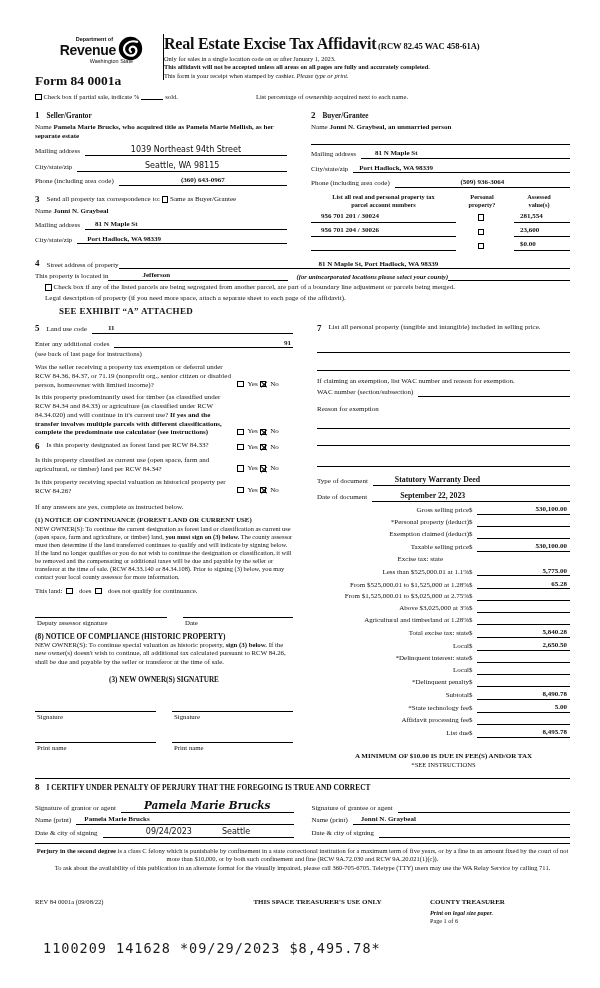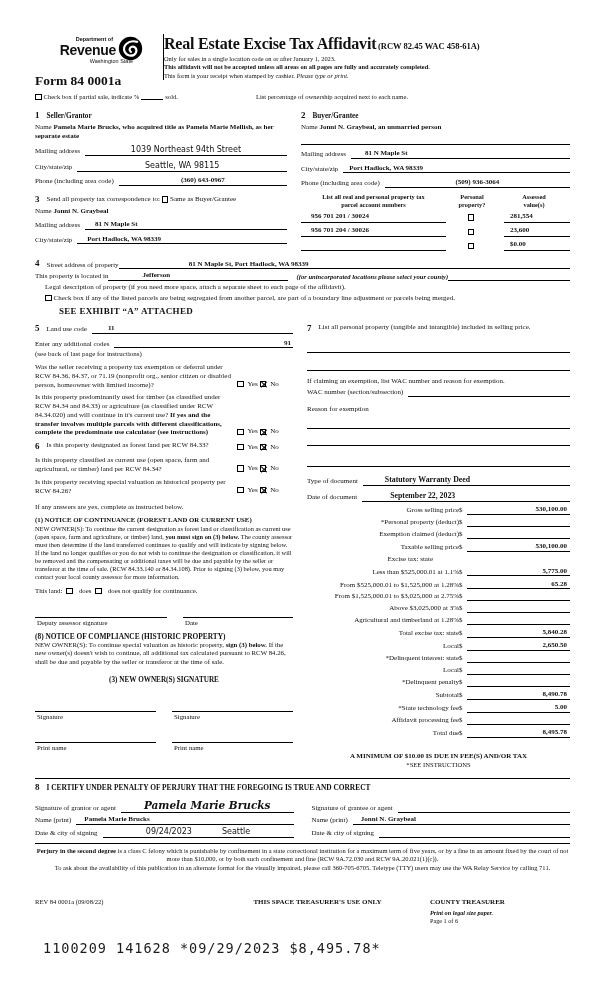--- a/index.html
+++ b/index.html
@@ -28,21 +28,21 @@
 .partial-row{display:flex;align-items:center;margin-top:3px;font-size:6.6px}
 .blank-sm{display:inline-block;width:22px;border-bottom:1px solid #000;height:7px;margin:0 2px}
 .own-note{margin-left:78px}
 
 .sn{font-weight:bold;font-size:9px;margin-right:7px}
 .sl{font-weight:bold;font-size:7.2px}
 .frow{display:flex;align-items:flex-end;margin-top:4.5px}
 .fl{flex:none;padding-right:5px}
 .uv{flex:1;border-bottom:1px solid #000;min-height:8px;padding:0 2px}
 .hand{font-family:"DejaVu Sans",sans-serif;font-size:8px;text-align:center}
-.cols{display:flex;gap:14px;margin-top:9px}
+.cols{display:flex;gap:24px;margin-top:9px}
 .col-l{width:252px;flex:none}
 .col-r{flex:1}
 
 .phead{display:flex;align-items:flex-end;margin-top:5px;font-weight:bold;font-size:6.3px;text-align:center}
 .pc1{width:145px;flex:none}
 .pc2{width:52px;flex:none;text-align:center}
 .pc3{flex:1;text-align:center}
 .prow{display:flex;align-items:flex-end;margin-top:3.5px}
 .prow .pc1{border-bottom:1px solid #000;font-weight:bold;text-align:left;padding:0 0 1px 10px;min-height:9px}
 .prow .pc3{border-bottom:1px solid #000;font-weight:bold;text-align:left;padding:0 0 1px 6px;min-height:9px;margin-left:6px}
@@ -214,33 +214,33 @@
           <div class="pc3">$0.00</div>
         </div>
       </div>
     </div>
   </div>
 
   <div class="sec4">
     <div class="s4row">
       <span class="sn">4</span>
       <span>Street address of property</span>
-      <span class="uv b" style="text-align:left;padding-left:70px">81 N Maple St, Port Hadlock, WA  98339</span>
+      <span class="uv b" style="text-align:center;padding-left:70px">81 N Maple St, Port Hadlock, WA  98339</span>
     </div>
     <div class="s4row mt2">
       <span>This property is located in</span>
       <span class="uv b" style="flex:0 0 180px;text-align:left;padding-left:34px">Jefferson</span>
       <span class="b it" style="padding-left:8px;font-size:6.6px">(for unincorporated locations please select your county)</span>
       <span class="uv" style="min-height:1px"></span>
     </div>
-    <div class="mt2" style="padding-left:10px">Legal description of property (if you need more space, attach a separate sheet to each page of the affidavit).</div>
     <div class="mt2" style="display:flex;align-items:flex-start;padding-left:10px">
       <span class="cb" style="margin-top:1px"></span>
       <span>Check box if any of the listed parcels are being segregated from another parcel, are part of a boundary line adjustment or parcels being merged.</span>
     </div>
+    <div class="mt2" style="padding-left:10px">Legal description of property (if you need more space, attach a separate sheet to each page of the affidavit).</div>
     <div class="exhibit">SEE EXHIBIT “A” ATTACHED</div>
   </div>
 
   <div class="cols" style="margin-top:6px">
     <div class="col-l" style="width:258px">
       <div>
         <div class="frow" style="margin-top:0">
           <span class="sn">5</span>
           <span class="fl">Land use code</span>
           <span class="uv b" style="text-align:left;padding-left:16px">11</span>
@@ -455,21 +455,21 @@
             <span class="tlabel">*State technology fee</span>
             <span class="tdollar">$</span>
             <span class="tval">5.00</span>
           </div>
         <div class="trow">
             <span class="tlabel">Affidavit processing fee</span>
             <span class="tdollar">$</span>
             <span class="tval"></span>
           </div>
         <div class="trow">
-            <span class="tlabel">Total due</span>
+            <span class="tlabel">List due</span>
             <span class="tdollar">$</span>
             <span class="tval">8,495.78</span>
           </div>
         <div class="minnote">A MINIMUM OF $10.00 IS DUE IN FEE(S) AND/OR TAX</div>
         <div class="seenote">*SEE INSTRUCTIONS</div>
       </div>
     </div>
   </div>
 
   <div class="sec8">

